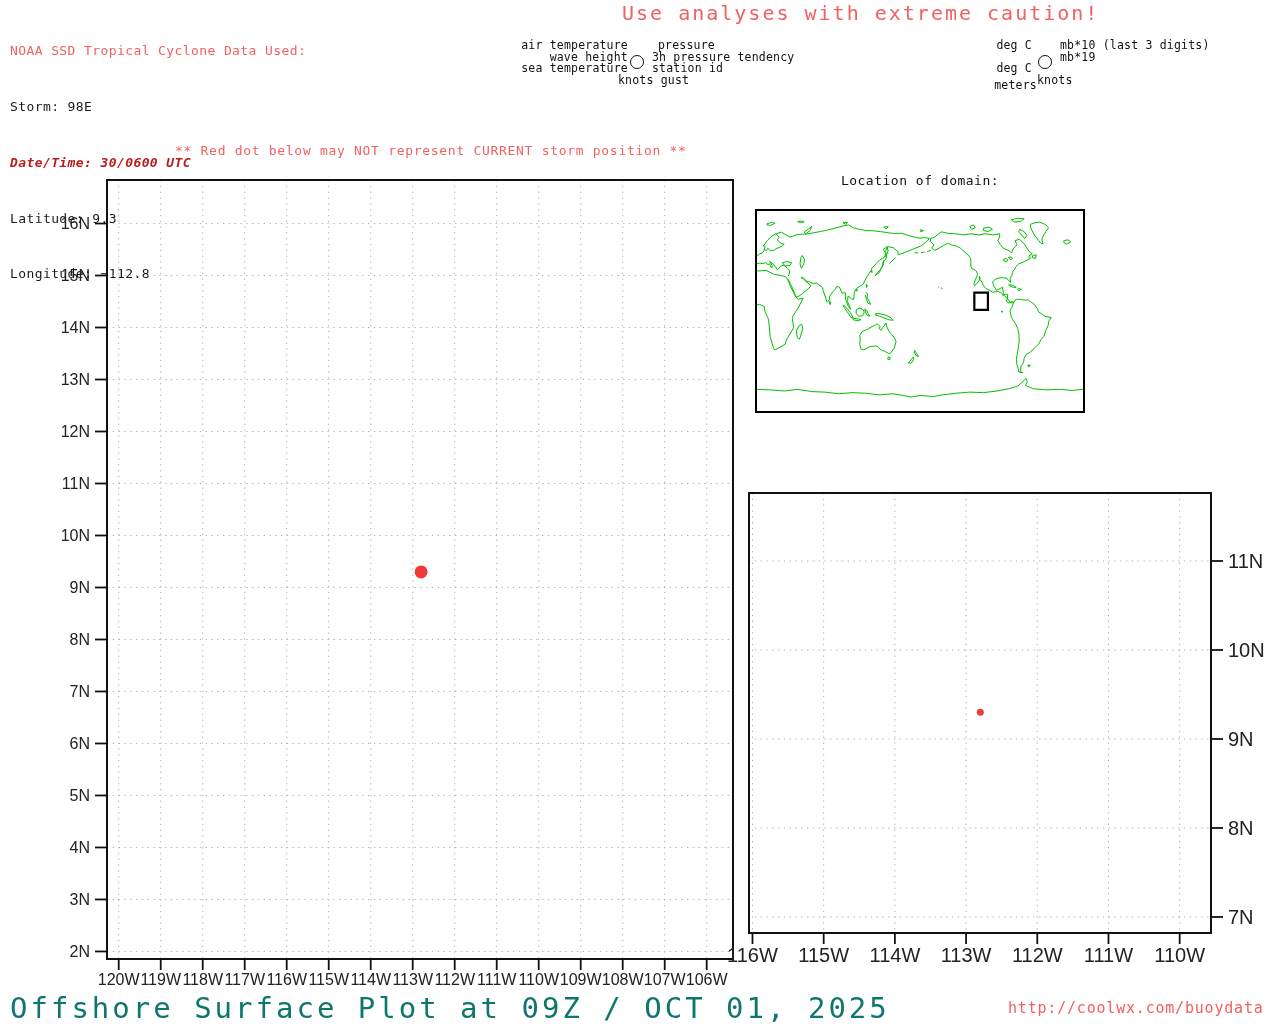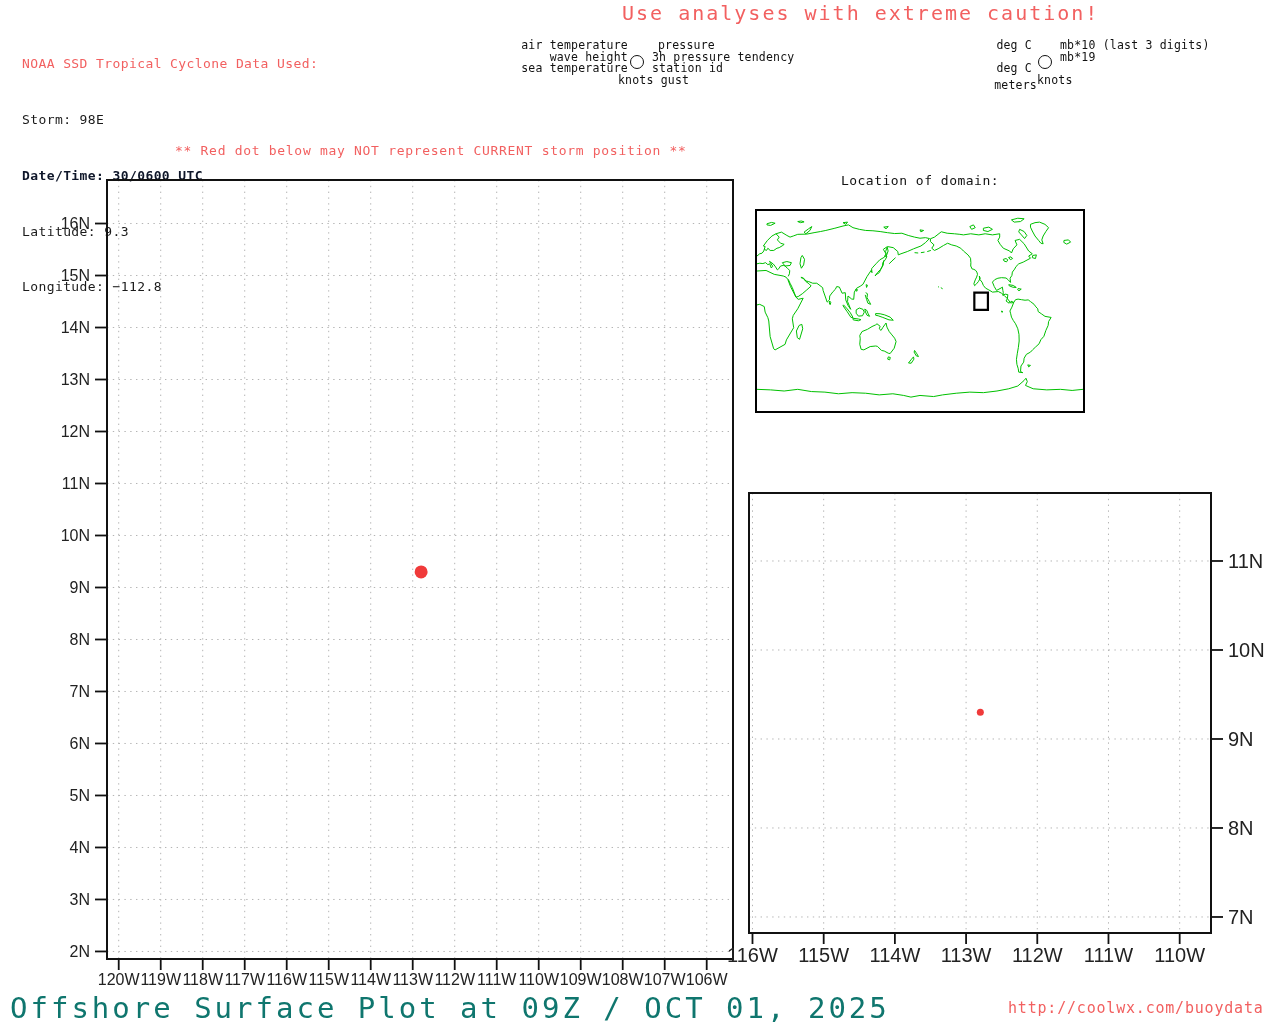--- a/index.html
+++ b/index.html
@@ -2,22 +2,22 @@
 <html><head>
 <meta charset="utf-8">
 <style>
   html,body{margin:0;padding:0;}
   body{
     width:1280px;height:1024px;position:relative;background:#ffffff;overflow:hidden;
     font-family:"DejaVu Sans Mono",monospace;color:#1a1a1a;
   }
   .abs{position:absolute;white-space:pre;}
   .salmon{color:#f26060;}
-  .boldred{color:#0f172a;font-weight:bold;}
-  .tcinfo{left:10px;top:18px;font-size:13px;line-height:18.6px;letter-spacing:.4px;margin-left:12px;}
+  .boldred{color:#b91c1c;font-weight:bold;font-style:italic;}
+  .tcinfo{left:10px;top:5px;font-size:13px;line-height:18.6px;letter-spacing:.4px;}
   .warning{left:622px;top:1px;font-size:20px;letter-spacing:2px;text-align:center;}
   .leg{font-size:11.5px;letter-spacing:.2px;color:#111;}
   .circle-icon{
     position:absolute;width:12px;height:12px;border:1.4px solid #111;border-radius:50%;
     background:#fff;
   }
   .note{left:175px;top:143px;font-size:13px;letter-spacing:.7px;}
   .map-title{left:755px;top:173px;width:330px;text-align:center;font-size:13px;color:#111;letter-spacing:.5px;}
   .map-box{position:absolute;left:755px;top:209px;width:330px;height:204px;border:2px solid #000;box-sizing:border-box;}
   .footer-title{left:10px;top:991px;font-size:29px;letter-spacing:3px;color:#0f766e;font-weight:normal;}

